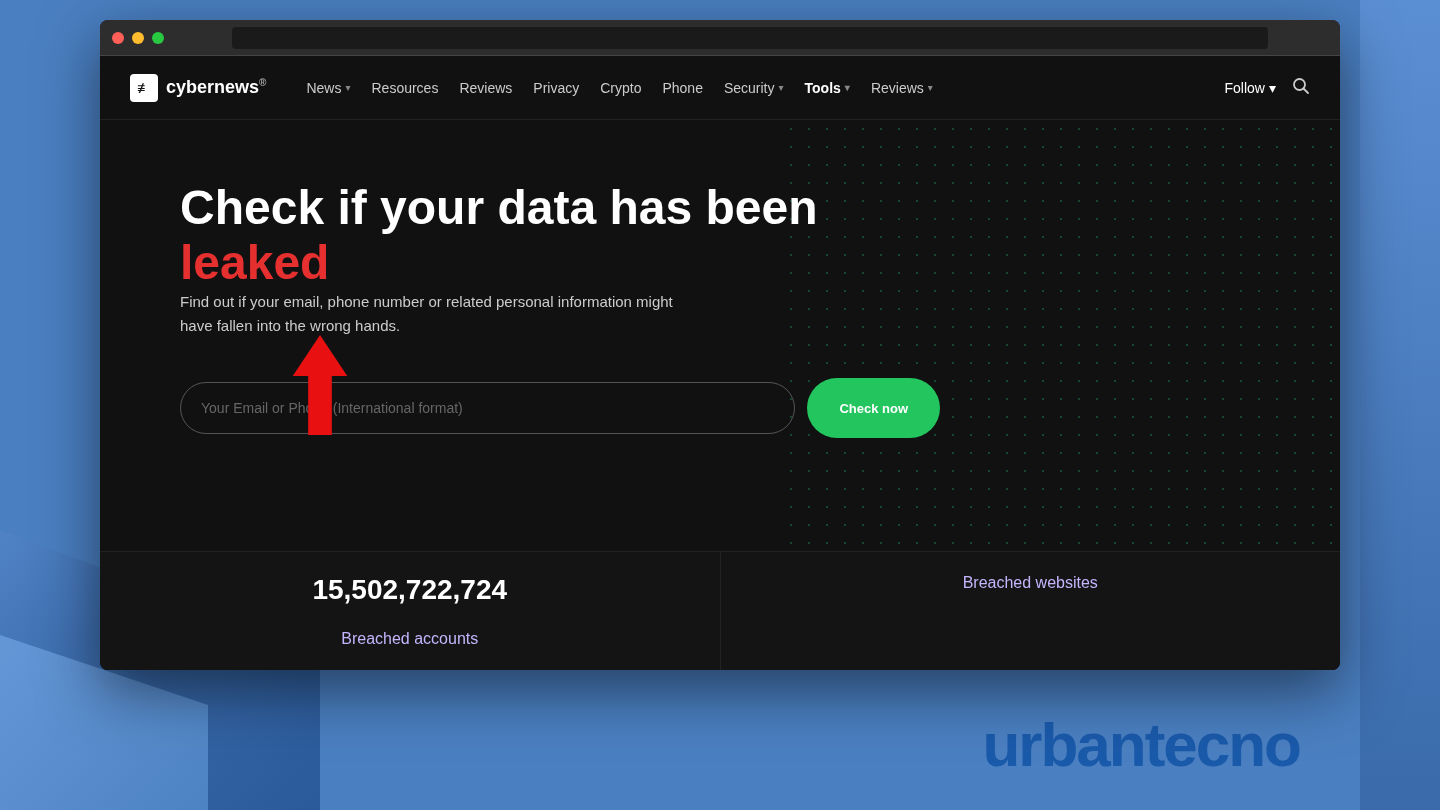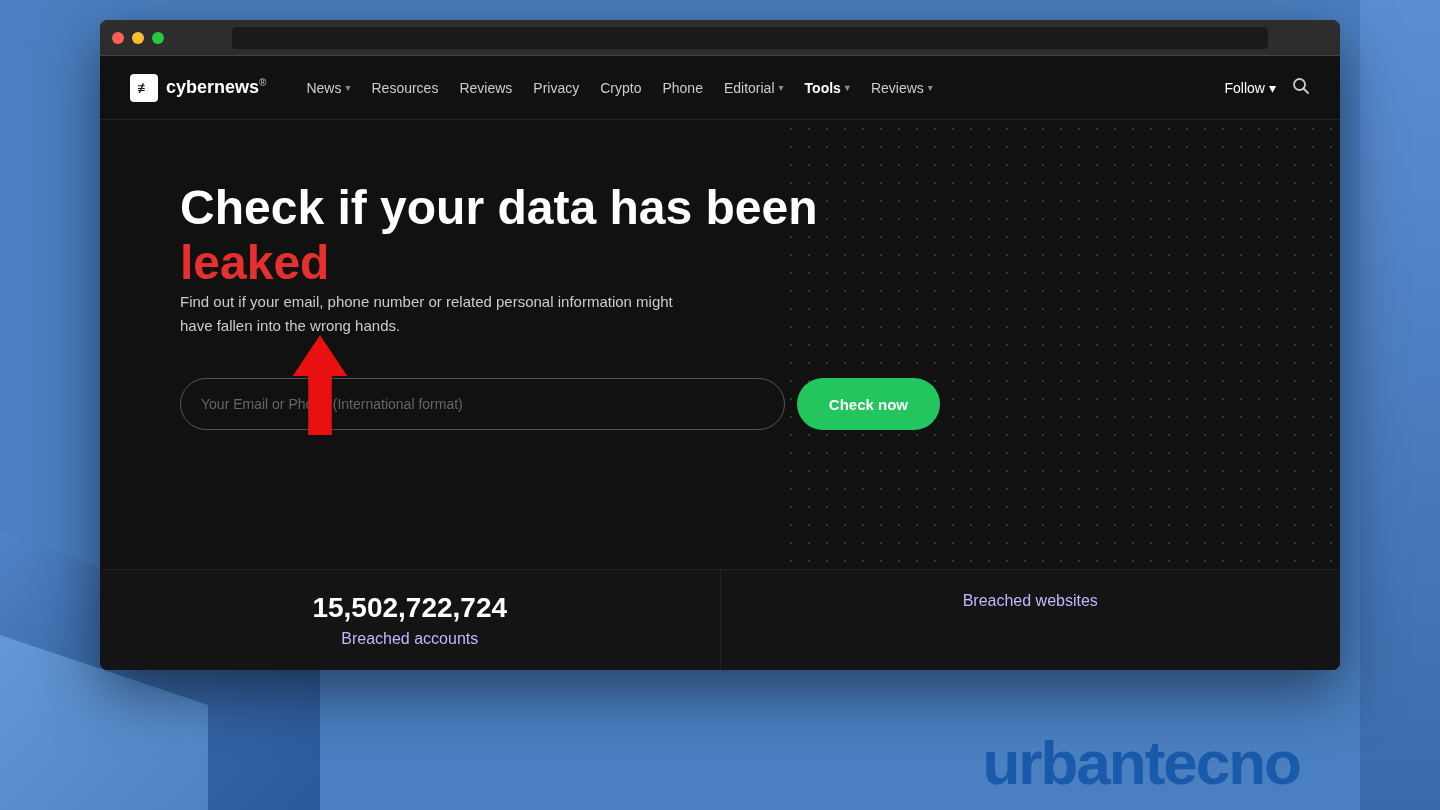--- a/index.html
+++ b/index.html
@@ -231,25 +231,25 @@
       border-radius: 30px;
       padding: 0 20px;
       color: #ccc;
       font-size: 14px;
       outline: none;
     }
     .search-input::placeholder {
       color: #666;
     }
     .check-btn {
-      height: 52px;
+      height: 60px;
       padding: 14px 32px;
       background: #22c55e;
       color: #fff;
-      font-size: 15px;
+      font-size: 13px;
       font-weight: 600;
       border: none;
       border-radius: 30px;
       cursor: pointer;
       white-space: nowrap;
     }
 
     
     .red-arrow {
       position: absolute;
@@ -279,31 +279,31 @@
       border-right: 1px solid #222;
     }
     .stat-box:last-child {
       border-right: none;
     }
     .stat-number {
       font-size: 28px;
       font-weight: 700;
       color: #fff;
       display: block;
-      margin-bottom: 6px;
+      margin-bottom: 24px;
     }
     .stat-label {
       font-size: 16px;
       color: #c4b5fd;
     }
 
     
     .brand-watermark {
       position: absolute;
-      bottom: 12px;
+      bottom: 30px;
       right: 140px;
       font-size: 62px;
       font-weight: 800;
       color: #1a5aaa;
       letter-spacing: -2px;
       z-index: 5;
       font-family: Arial, sans-serif;
     }
   </style>
 </head>
@@ -344,21 +344,21 @@
       <div class="nav-item">
         <span>Privacy</span>
       </div>
       <div class="nav-item">
         <span>Crypto</span>
       </div>
       <div class="nav-item">
         <span>Phone</span>
       </div>
       <div class="nav-item">
-        <span>Editorial</span>
+        <span>Security</span>
         <span class="chevron">▾</span>
       </div>
       <div class="nav-item bold">
         <span>Tools</span>
         <span class="chevron">▾</span>
       </div>
       <div class="nav-item">
         <span>Reviews</span>
         <span class="chevron">▾</span>
       </div>

